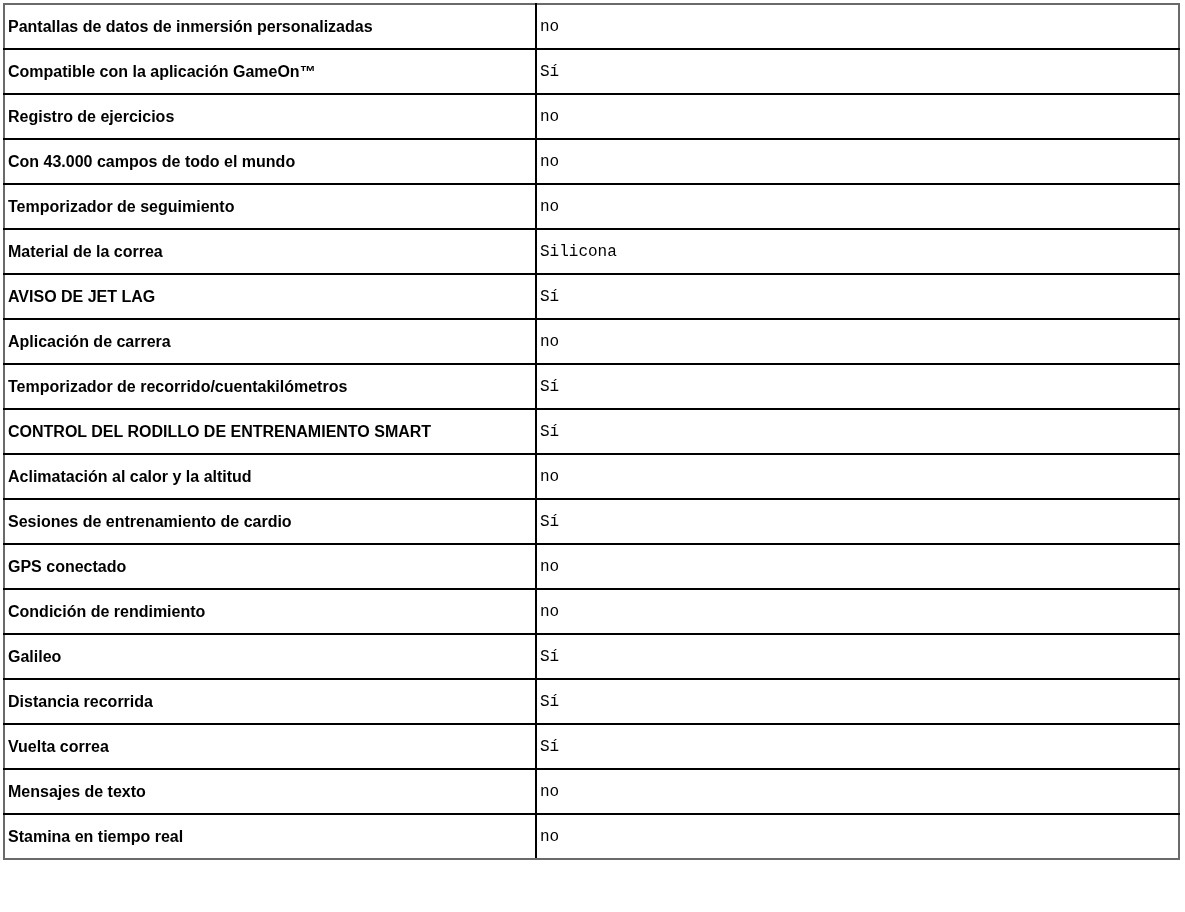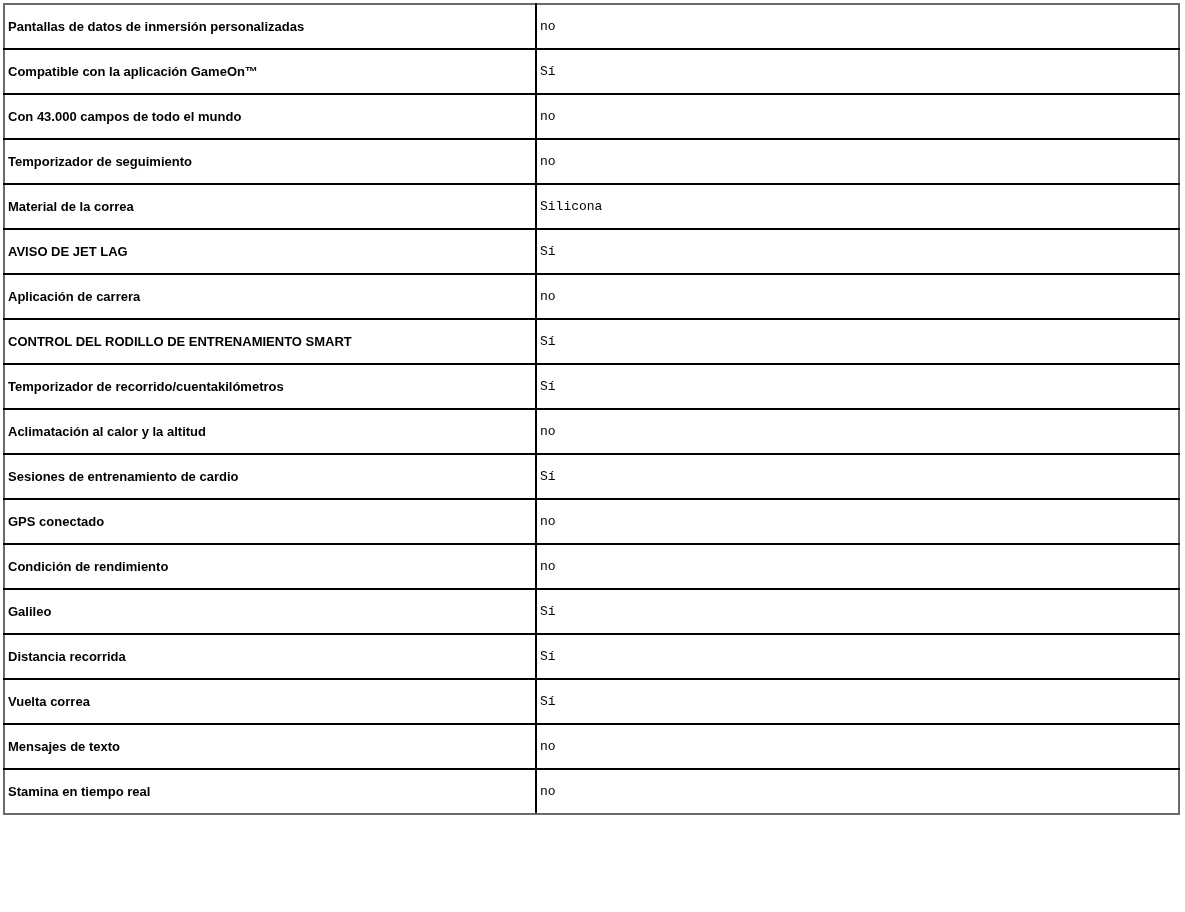--- a/index.html
+++ b/index.html
@@ -3,21 +3,21 @@
 <meta charset="utf-8">
 <style>
   html, body { margin: 0; padding: 0; background: #ffffff; }
   body { width: 1185px; height: 912px; overflow: hidden; position: relative; }
   table.specs {
     position: absolute; left: 3px; top: 3px;
     width: 1177px;
     border-collapse: collapse;
     border: 2px solid #6a6a6a;
     font-family: "Liberation Sans", sans-serif;
-    font-size: 13px;
+    font-size: 16px;
     color: #000;
   }
   table.specs td {
     height: 43px;
     border-top: 2px solid #b91c1c;
     border-bottom: 2px solid #000;
     padding: 0 0 0 3px;
     vertical-align: middle;
     line-height: 1;
   }
@@ -33,45 +33,49 @@
   <tbody id="rows">
       <tr>
         <td class="feature">Pantallas de datos de inmersión personalizadas</td>
         <td class="value">no</td>
       </tr>
       <tr>
         <td class="feature">Compatible con la aplicación GameOn™</td>
         <td class="value">Sí</td>
       </tr>
       <tr>
+        <td class="feature">Registro de ejercicios</td>
+        <td class="value">no</td>
+      </tr>
+      <tr>
         <td class="feature">Con 43.000 campos de todo el mundo</td>
         <td class="value">no</td>
       </tr>
       <tr>
         <td class="feature">Temporizador de seguimiento</td>
         <td class="value">no</td>
       </tr>
       <tr>
         <td class="feature">Material de la correa</td>
         <td class="value">Silicona</td>
       </tr>
       <tr>
         <td class="feature">AVISO DE JET LAG</td>
         <td class="value">Sí</td>
       </tr>
       <tr>
         <td class="feature">Aplicación de carrera</td>
         <td class="value">no</td>
       </tr>
       <tr>
-        <td class="feature">CONTROL DEL RODILLO DE ENTRENAMIENTO SMART</td>
+        <td class="feature">Temporizador de recorrido/cuentakilómetros</td>
         <td class="value">Sí</td>
       </tr>
       <tr>
-        <td class="feature">Temporizador de recorrido/cuentakilómetros</td>
+        <td class="feature">CONTROL DEL RODILLO DE ENTRENAMIENTO SMART</td>
         <td class="value">Sí</td>
       </tr>
       <tr>
         <td class="feature">Aclimatación al calor y la altitud</td>
         <td class="value">no</td>
       </tr>
       <tr>
         <td class="feature">Sesiones de entrenamiento de cardio</td>
         <td class="value">Sí</td>
       </tr>

